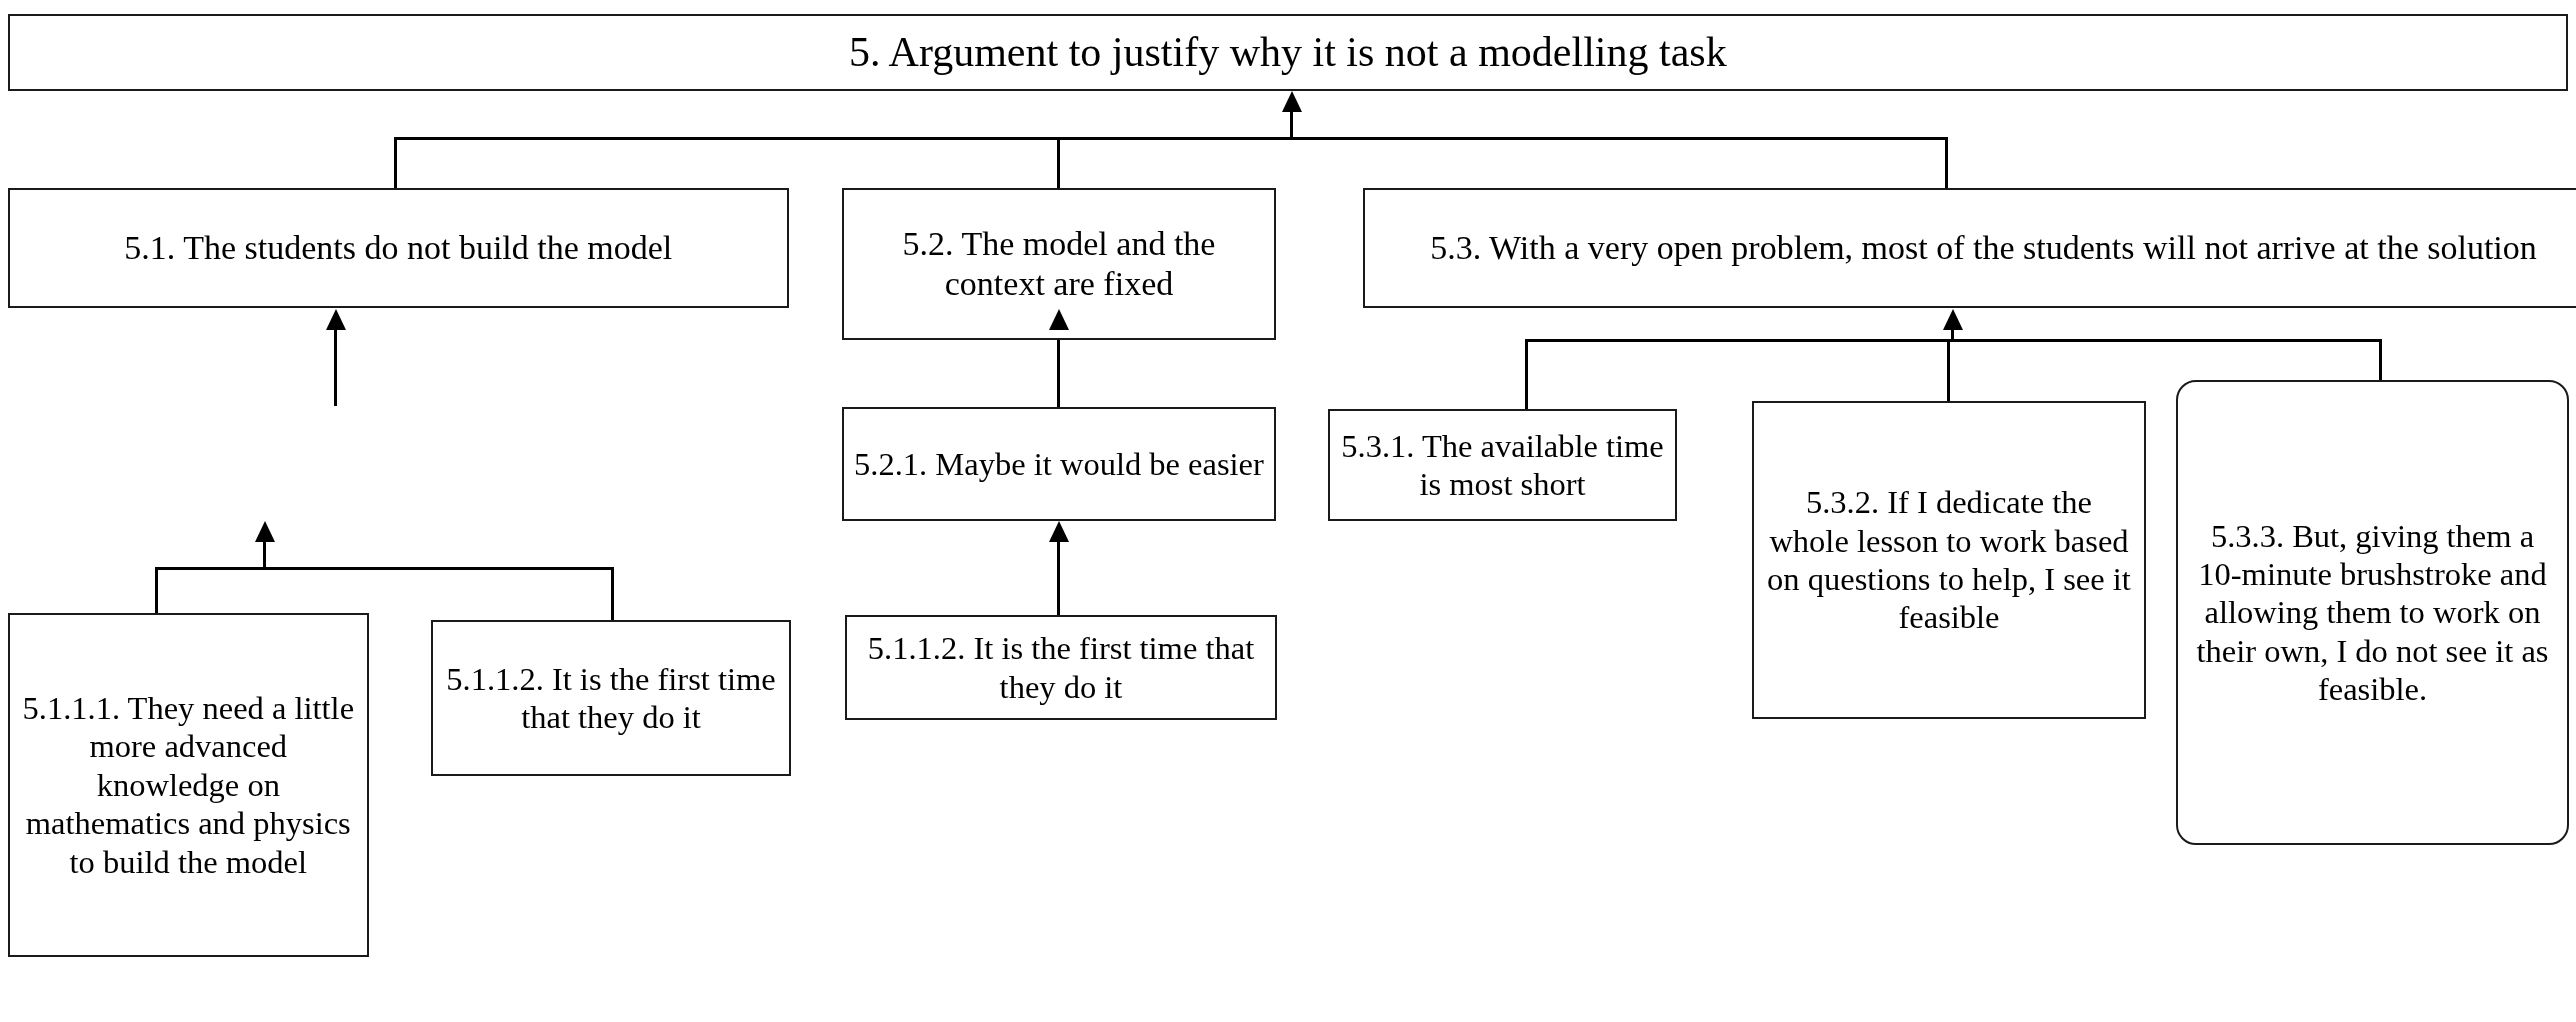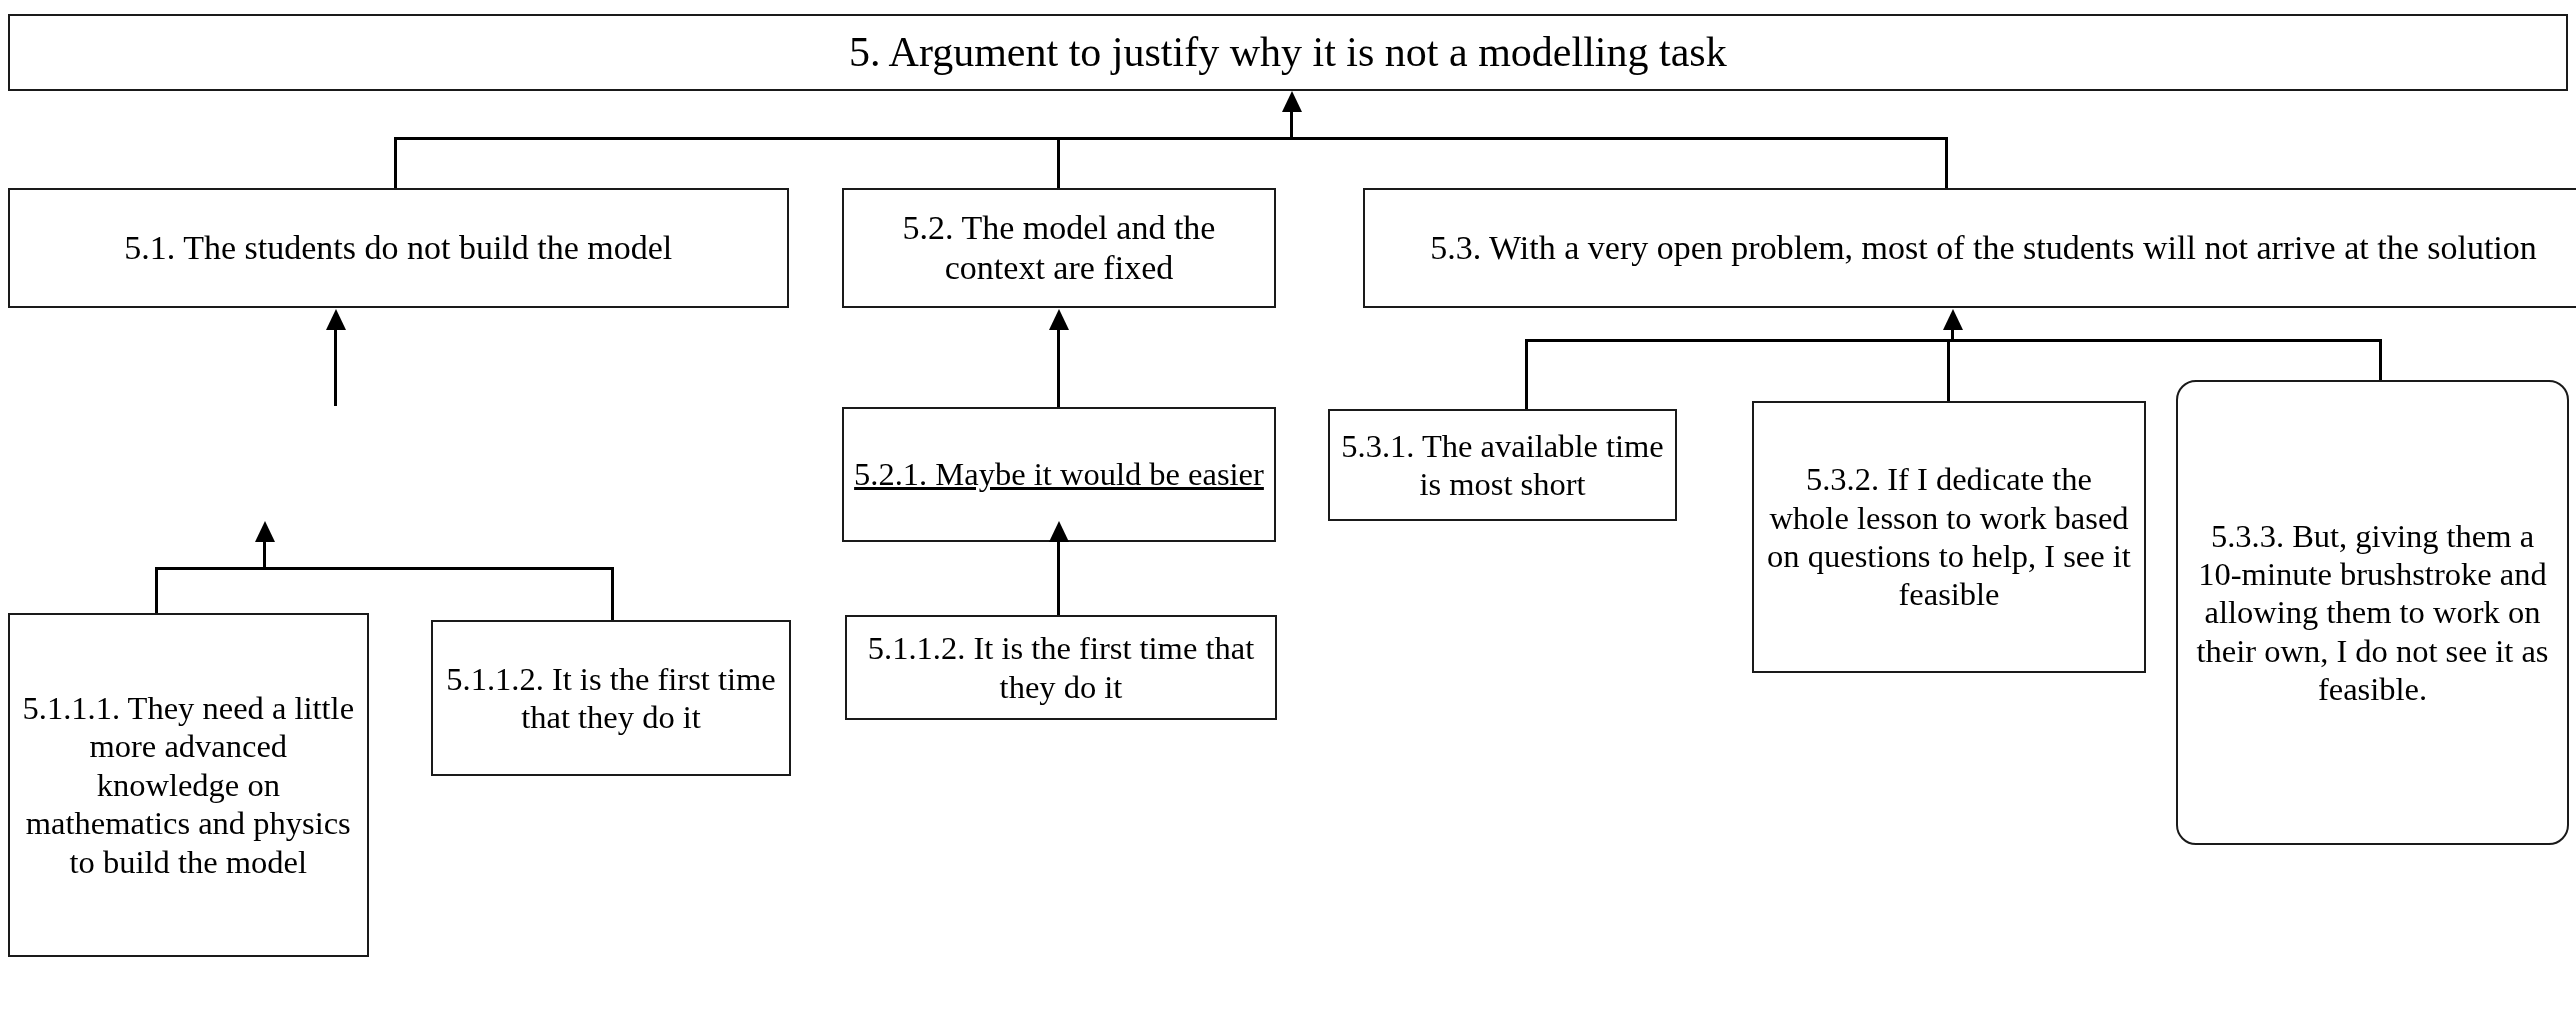--- a/index.html
+++ b/index.html
@@ -62,38 +62,38 @@
 <div id="diagram-root">
 
   <div class="node f-root" style="left:7.8px; top:14px; width:2560px; height:77px;">
     <span class="node-text">5. Argument to justify why it is not a modelling task</span>
   </div>
 
   <div class="node f-lvl2" style="left:7.8px; top:188px; width:781px; height:120px;text-align:center;">
     <span class="node-text">5.1. The students do not build the model</span>
   </div>
 
-  <div class="node f-lvl2" style="left:842px; top:188px; width:434px; height:120px;justify-content:center;">
+  <div class="node f-lvl2" style="left:842px; top:188px; width:434px; height:152px;justify-content:center;">
     <span class="node-text">5.2. The model and the context are fixed</span>
   </div>
 
   <div class="node f-lvl2" style="left:1328px; top:188px; width:1241px; height:120px;margin-left:35px;">
     <span class="node-text">5.3. With a very open problem, most of the students will not arrive at the solution</span>
   </div>
 
 
-  <div class="node f-lvl3" style="left:842px; top:407px; width:434px; height:135px;text-decoration:underline;">
+  <div class="node f-lvl3" style="left:842px; top:407px; width:434px; height:114px;">
     <span class="node-text">5.2.1. Maybe it would be easier</span>
   </div>
 
   <div class="node f-lvl3" style="left:1328px; top:409px; width:349px; height:112px;">
     <span class="node-text">5.3.1. The available time is most short</span>
   </div>
 
-  <div class="node f-lvl3" style="left:1752px; top:401px; width:394px; height:272px;">
+  <div class="node f-lvl3" style="left:1752px; top:401px; width:394px; height:318px;">
     <span class="node-text">5.3.2. If I dedicate the whole lesson to work based on questions to help, I see it feasible</span>
   </div>
 
   <div class="node f-lvl3" style="left:2176px; top:380px; width:393px; height:465px;border-radius:20px;">
     <span class="node-text">5.3.3. But, giving them a 10-minute brushstroke and allowing them to work on their own, I do not see it as feasible.</span>
   </div>
 
   <div class="node f-lvl4" style="left:7.8px; top:613px; width:361px; height:344px;">
     <span class="node-text">5.1.1.1. They need a little more advanced knowledge on mathematics and physics to build the model</span>
   </div>

